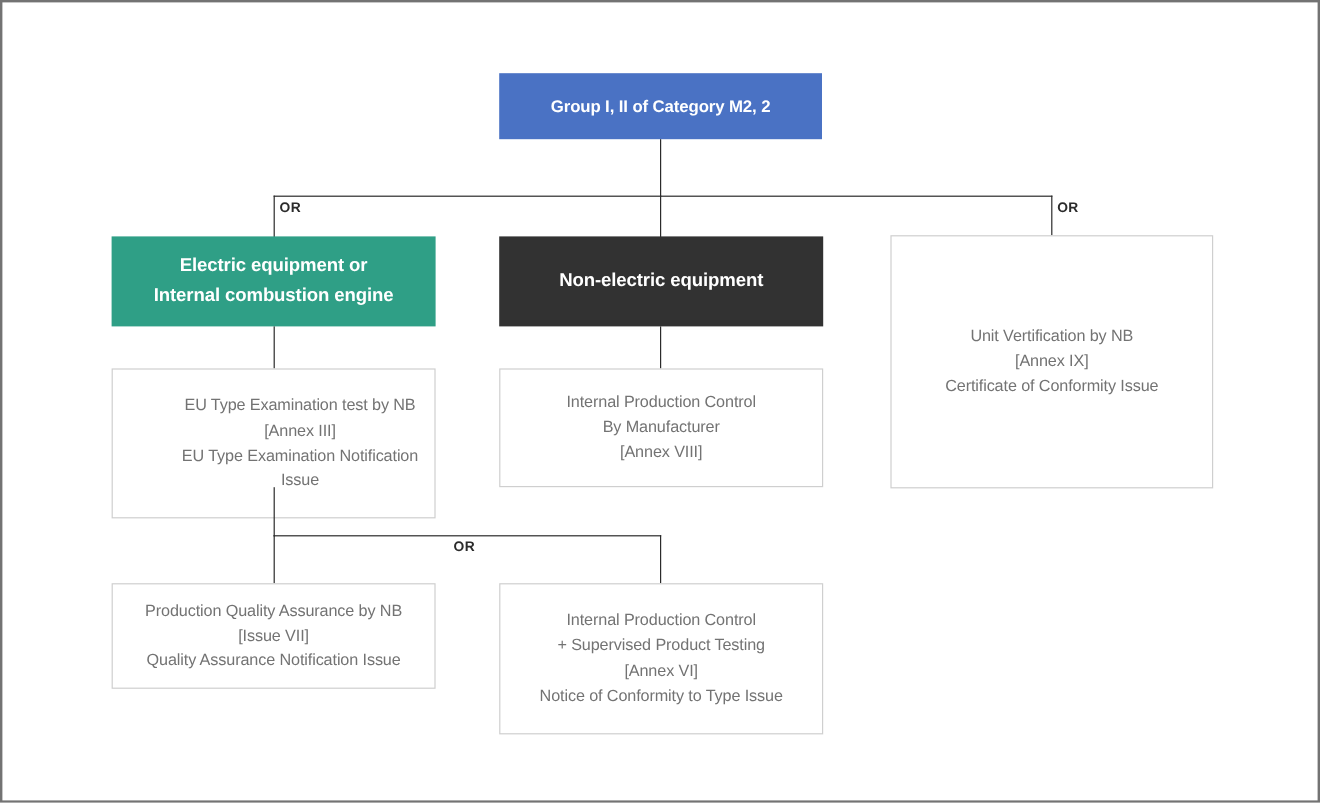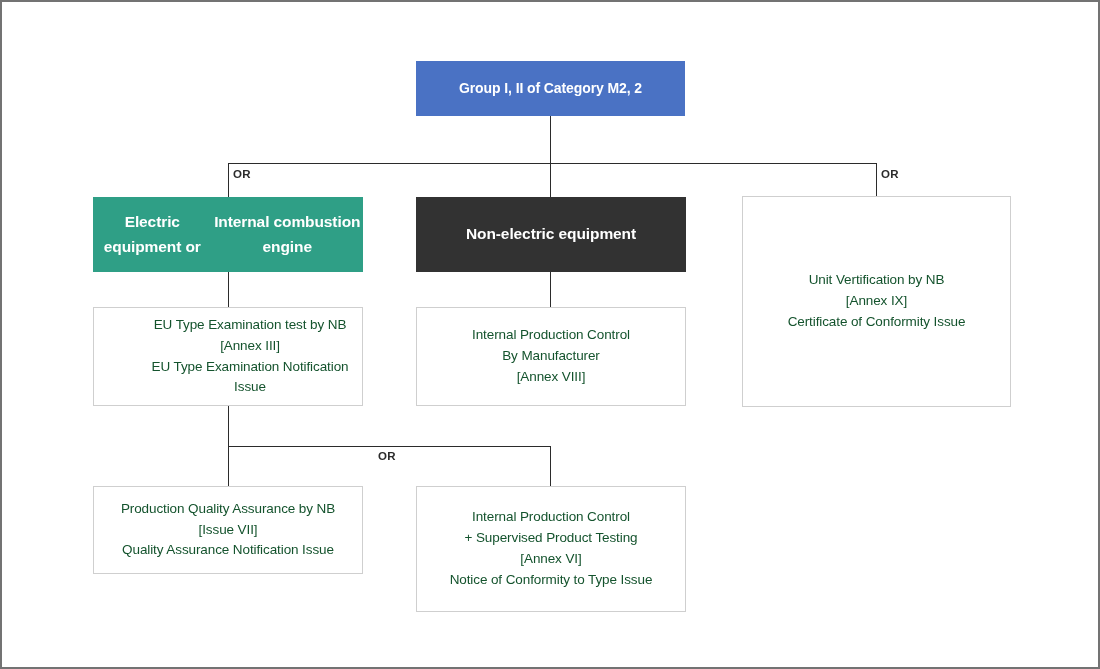--- a/index.html
+++ b/index.html
@@ -30,21 +30,21 @@
   }
   .node-filled {
     color: #ffffff;
     font-size: 15.5px;
     font-weight: 600;
     letter-spacing: -0.1px;
   }
   .node-outline {
     background: #ffffff;
     border: 1px solid #cfcfcf;
-    color: #14532d;
+    color: #737373;
     font-size: 13.5px;
     font-weight: 400;
     letter-spacing: -0.1px;
   }
   .node-root {
     font-size: 14px;
     font-weight: 600;
   }
   .conn {
     position: absolute;
@@ -77,39 +77,39 @@
 
   <div class="conn conn-v" style="left:226px; top:161px; width:1px; height:35px;"></div>
 
   <div class="conn conn-v" style="left:548px; top:161px; width:1px; height:35px;"></div>
 
   <div class="conn conn-v" style="left:874px; top:161px; width:1px; height:34px;"></div>
 
   <div class="or-label" style="left:231px; top:166px;">OR</div>
   <div class="or-label" style="left:879px; top:166px;">OR</div>
 
-  <div class="node node-filled" style="left:91px; top:195px; width:270px; height:75px; background:#2f9f86; ">
+  <div class="node node-filled" style="left:91px; top:195px; width:270px; height:75px; background:#2f9f86; flex-direction:column;">
     <span>Electric equipment or</span>
     <span>Internal combustion engine</span>
   </div>
 
   <div class="node node-filled" style="left:414px; top:195px; width:270px; height:75px; background:#323232; flex-direction:column;">
     <span>Non-electric equipment</span>
   </div>
 
   <div class="node node-outline" style="left:740px; top:194px; width:269px; height:211px; flex-direction:column;">
     <span>Unit Vertification by NB</span>
     <span>[Annex IX]</span>
     <span>Certificate of Conformity Issue</span>
   </div>
 
   <div class="conn conn-v" style="left:226px; top:270px; width:1px; height:36px;"></div>
   <div class="conn conn-v" style="left:548px; top:270px; width:1px; height:36px;"></div>
 
-  <div class="node node-outline" style="left:91px; top:305px; width:270px; height:99px; flex-direction:column;padding-left:44px;">
+  <div class="node node-outline" style="left:91px; top:305px; width:270px; height:125px; flex-direction:column;padding-left:44px;">
     <span>EU Type Examination test by NB</span>
     <span>[Annex III]</span>
     <span>EU Type Examination Notification Issue</span>
   </div>
 
   <div class="node node-outline" style="left:414px; top:305px; width:270px; height:99px; flex-direction:column;">
     <span>Internal Production Control</span>
     <span>By Manufacturer</span>
     <span>[Annex VIII]</span>
   </div>

